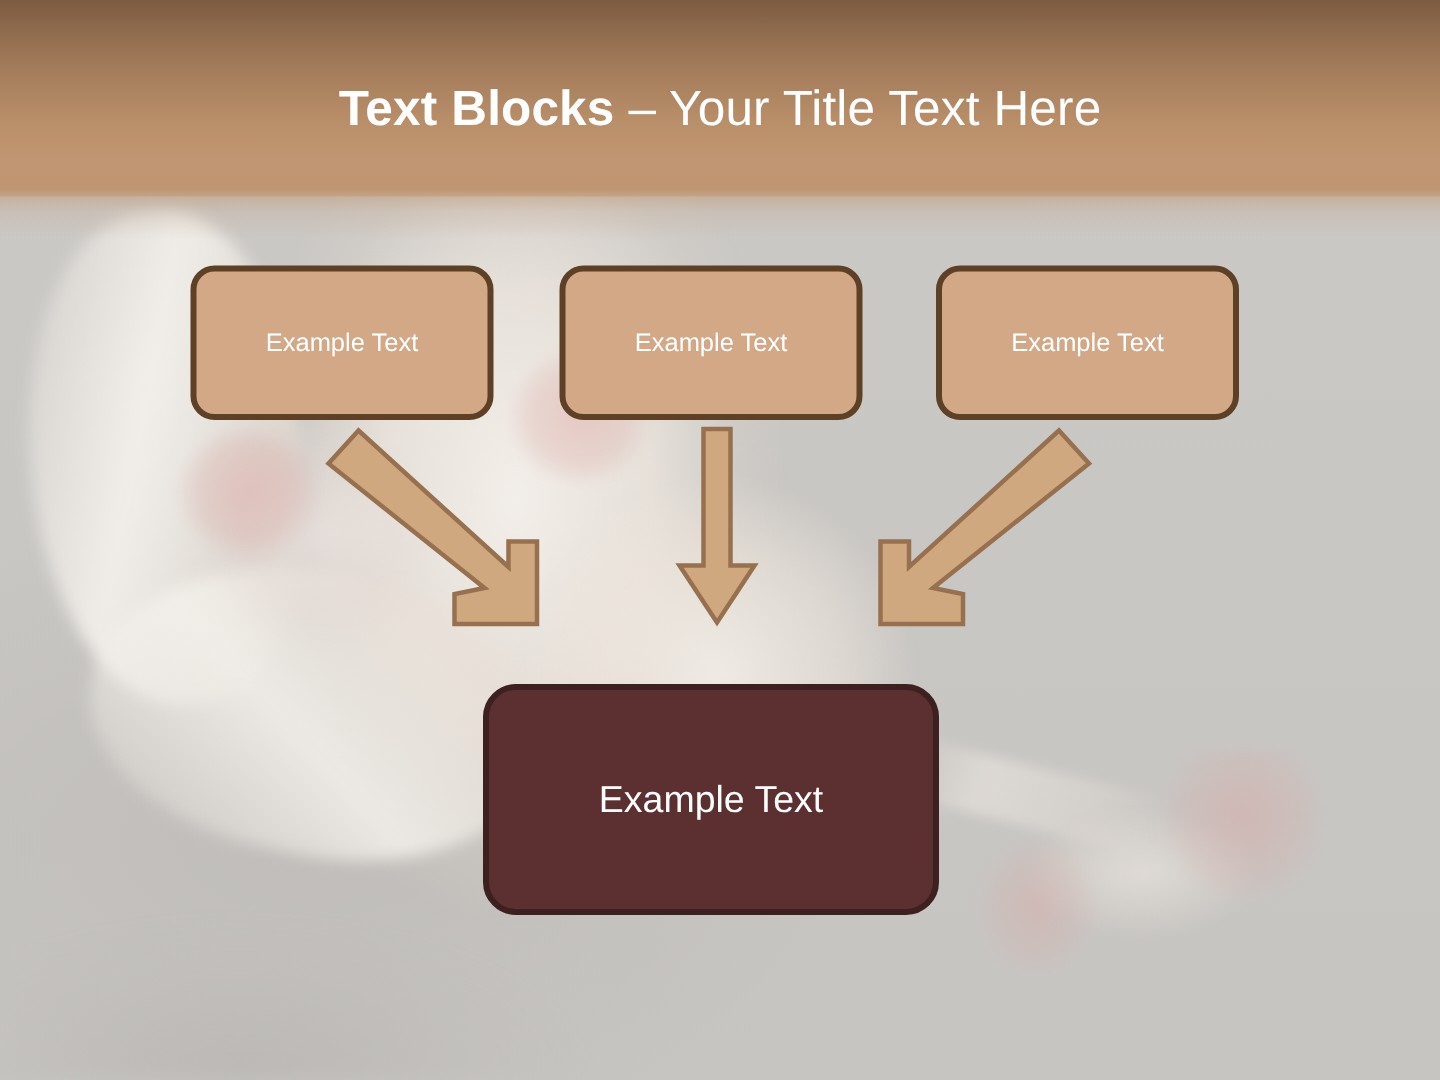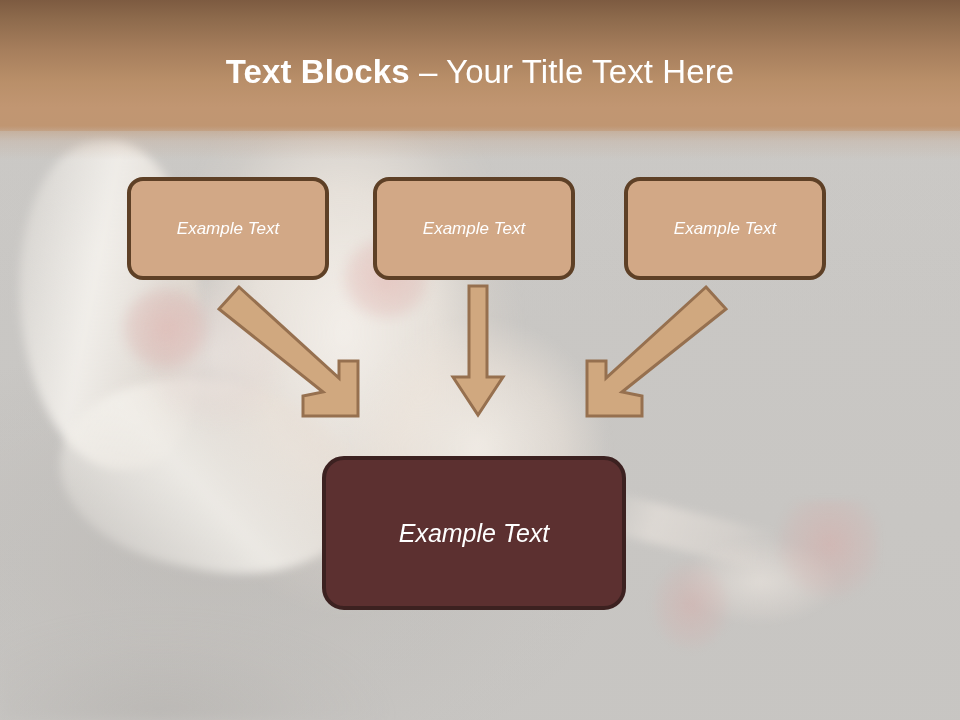--- a/index.html
+++ b/index.html
@@ -190,21 +190,20 @@
   
   .box {
     position: absolute;
     box-sizing: border-box;
     display: flex;
     align-items: center;
     justify-content: center;
     text-align: left;
     color: #ffffff;
     border-radius: 16px;
-    font-style: italic;
   }
   .box-top {
     width: 202px;
     height: 103px;
     background: #d2a886;
     border: 4px solid #5e4026;
     font-size: 17px;
   }
   .box-1 { left: 127px; top: 177px; }
   .box-2 { left: 373px; top: 177px; }

